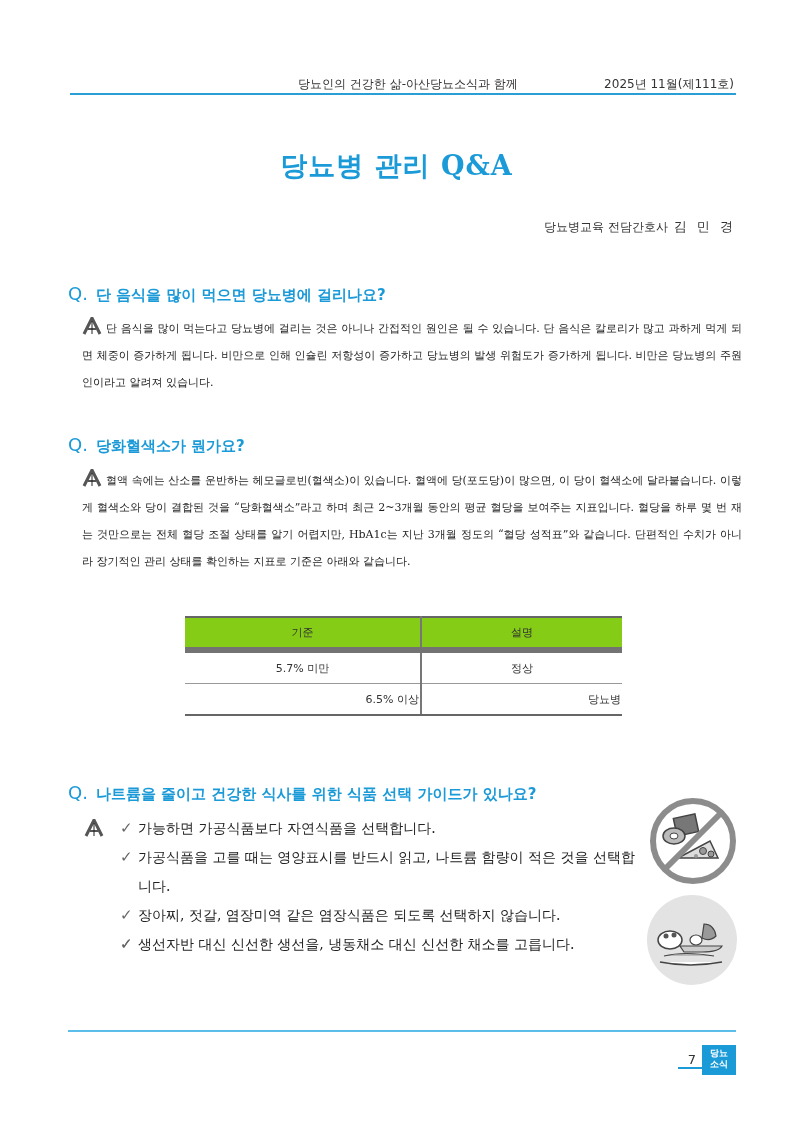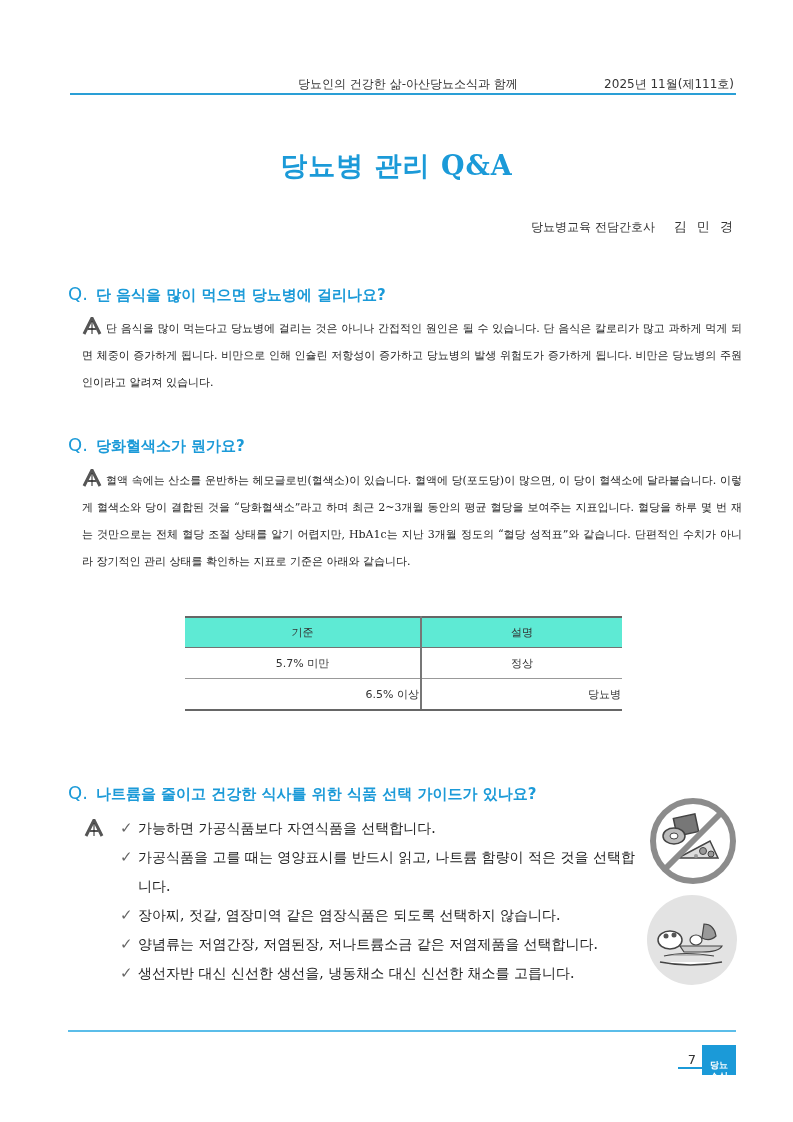--- a/index.html
+++ b/index.html
@@ -2,39 +2,39 @@
 <html><head>
 <meta charset="utf-8">
 <style>
   html,body{margin:0;padding:0;background:#fff;}
   body{width:793px;height:1122px;position:relative;overflow:hidden;font-family:"DejaVu Sans","Liberation Sans",sans-serif;color:#222;}
   .header{position:absolute;left:70px;right:57px;top:76px;height:17px;border-bottom:2px solid #2a9fd6;}
   .header .left{position:absolute;left:228px;top:0;font-size:12px;color:#333;}
   .header .right{position:absolute;right:2px;top:0;font-size:12px;color:#333;}
   .title{position:absolute;left:0;right:0;top:148px;text-align:center;font-family:"DejaVu Serif","Liberation Serif",serif;font-weight:bold;font-size:27px;color:#1b9ad8;letter-spacing:1px;}
   .author{position:absolute;right:57px;top:218px;font-size:12px;color:#333;}
-  .author .name{font-size:13px;letter-spacing:3px;margin-left:15px;}
+  .author .name{font-size:13px;letter-spacing:3px;margin-left:2px;}
   .q{position:absolute;left:68px;font-size:15px;font-weight:bold;color:#1b9ad8;}
   .q .qmark{font-size:18px;margin-right:8px;font-weight:normal;}
   .ans{position:absolute;left:82px;width:660px;font-family:"DejaVu Serif","Liberation Serif",serif;font-size:11px;line-height:27px;color:#222;text-align:justify;}
   .a-icon{display:inline-block;width:20px;height:18px;vertical-align:-3px;margin-right:4px;}
   table.crit{position:absolute;left:185px;top:616px;width:437px;border-collapse:collapse;font-size:11px;color:#333;}
-  table.crit th{background:#5eead4;font-weight:normal;height:27px;border-top:2px solid #666;border-bottom:1px solid #737373;}
+  table.crit th{background:#84cc16;font-weight:normal;height:27px;border-top:2px solid #666;border-bottom:6px solid #737373;}
   table.crit td{text-align:center;height:28px;border-bottom:1px solid #999;}
   table.crit tr:last-child td{border-bottom:2px solid #666;text-align:right;}
   table.crit th:first-child,table.crit td:first-child{border-right:2px solid #777;width:233px;}
   .list{position:absolute;left:82px;top:814px;width:560px;font-family:"DejaVu Serif","Liberation Serif",serif;font-size:14px;line-height:29px;color:#222;}
   .list .item{position:relative;padding-left:56px;}
   .list .chk{position:absolute;left:38px;top:0;color:#666;font-size:15px;}
   .list .a-icon{position:absolute;left:2px;top:5px;}
   .img1{position:absolute;left:648px;top:796px;width:90px;height:90px;}
   .img2{position:absolute;left:646px;top:894px;width:92px;height:92px;}
   .footer-line{position:absolute;left:68px;right:57px;top:1030px;height:2px;background:#5bbde9;}
   .pageno{position:absolute;left:678px;top:1052px;font-size:13px;color:#333;border-bottom:2px solid #1b9ad8;padding:0 6px 0 4px;width:14px;text-align:right;}
-  .badge{position:absolute;left:702px;top:1045px;width:34px;height:30px;background:#1b9ad8;color:#fff;font-size:9px;line-height:11px;text-align:center;padding-top:15px;box-sizing:border-box;font-weight:bold;}
+  .badge{position:absolute;left:702px;top:1045px;width:34px;height:30px;background:#1b9ad8;color:#fff;font-size:9px;line-height:11px;text-align:center;padding-top:3px;box-sizing:border-box;font-weight:bold;}
 </style>
 </head>
 <body>
 
 <div class="header">
   <span class="left">당뇨인의 건강한 삶-아산당뇨소식과 함께</span>
   <span class="right">2025년 11월(제111호)</span>
 </div>
 
 <div class="title">당뇨병 관리 Q&amp;A</div>
@@ -102,21 +102,20 @@
   <div class="item">
     <span class="chk">✓</span>
     <span>가공식품을 고를 때는 영양표시를 반드시 읽고, 나트륨 함량이 적은 것을 선택합니다.</span>
   </div>
   <div class="item">
     <span class="chk">✓</span>
     <span>장아찌, 젓갈, 염장미역 같은 염장식품은 되도록 선택하지 않습니다.</span>
   </div>
   <div class="item">
     <span class="chk">✓</span>
-    <span>양념류는 저염간장, 저염된장, 저나트륨소금 같은 저염제품을 선택합니다.</span>
   </div>
   <div class="item">
     <span class="chk">✓</span>
     <span>생선자반 대신 신선한 생선을, 냉동채소 대신 신선한 채소를 고릅니다.</span>
   </div>
 </div>
 
 <svg class="img1" viewBox="0 0 90 90">
   <circle cx="45" cy="45" r="40" fill="#fff" stroke="#8c8c8c" stroke-width="6"></circle>
   <rect x="27" y="20" width="22" height="18" fill="#777" stroke="#444" stroke-width="1.5" transform="rotate(-12 38 29)"></rect>

